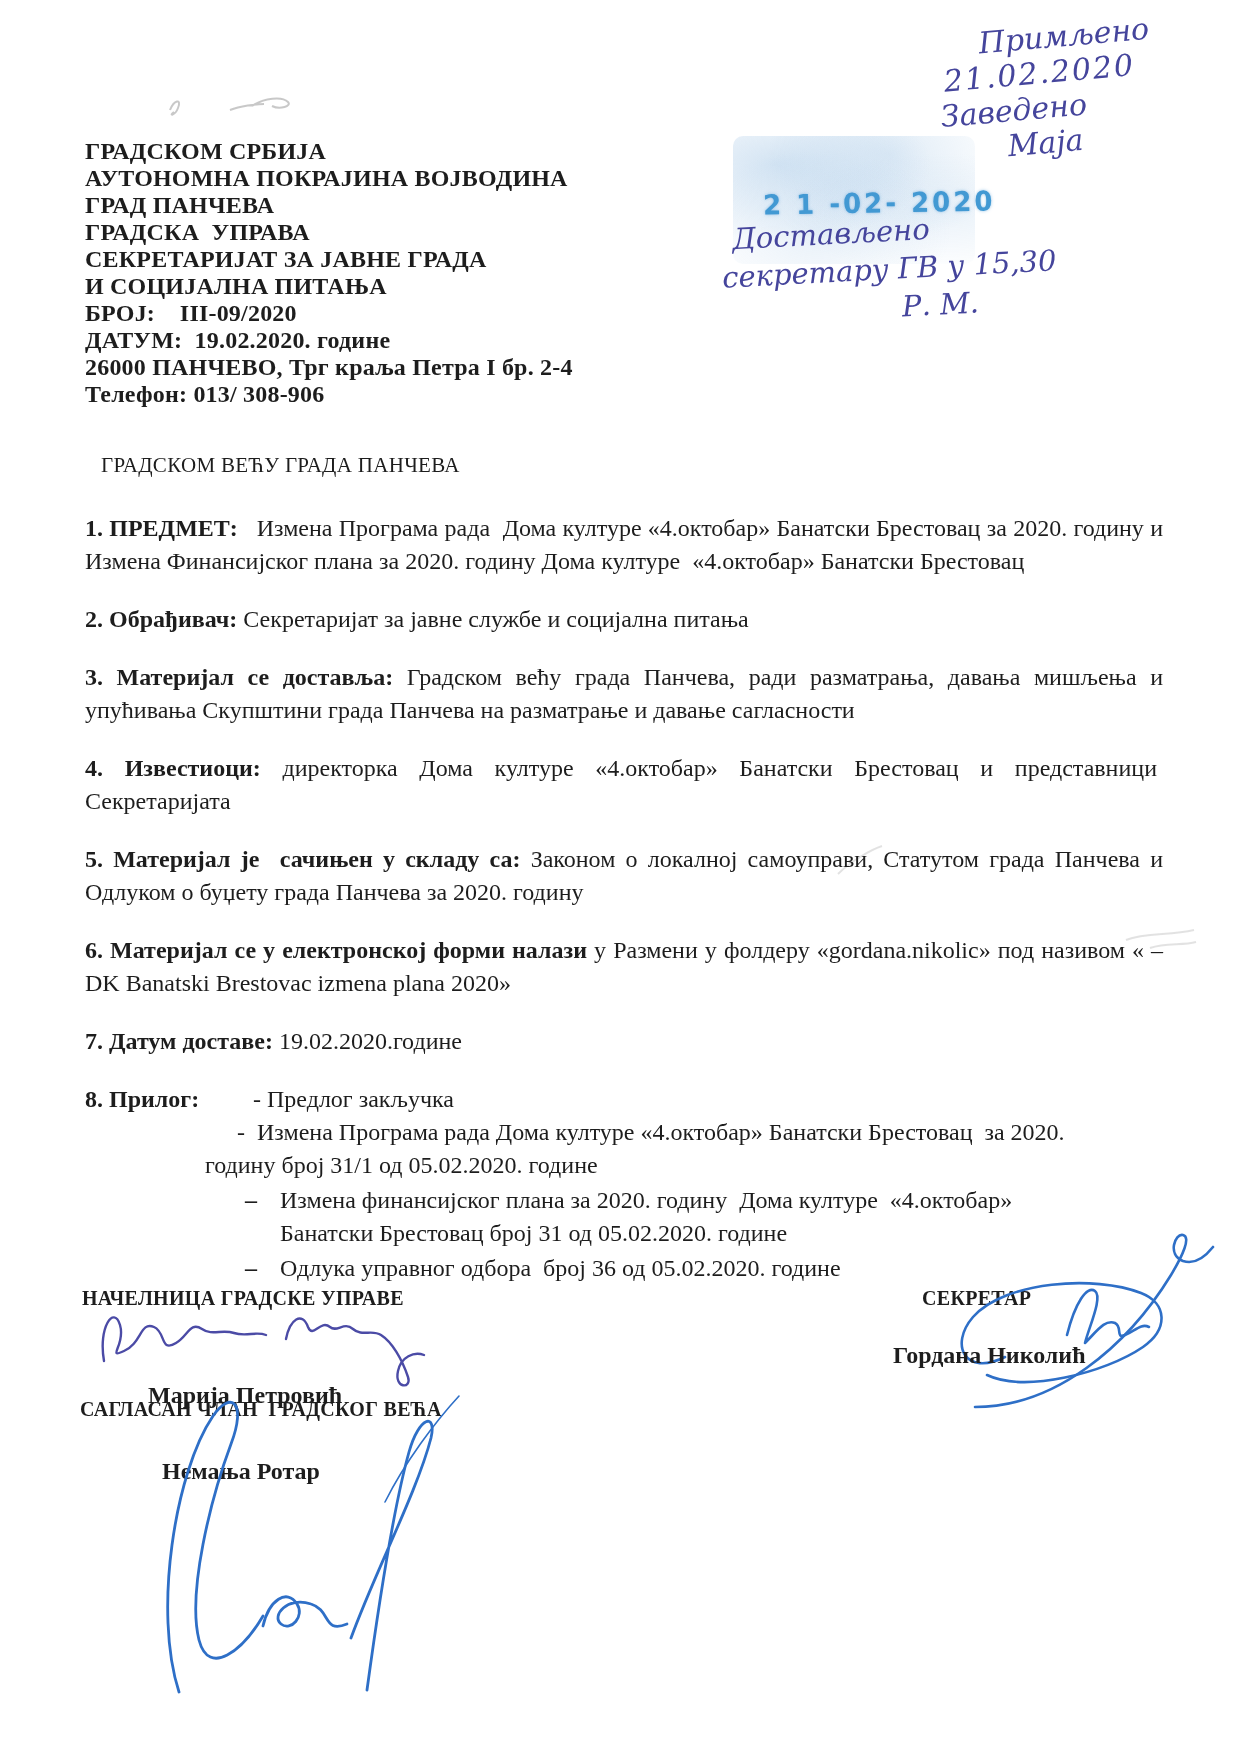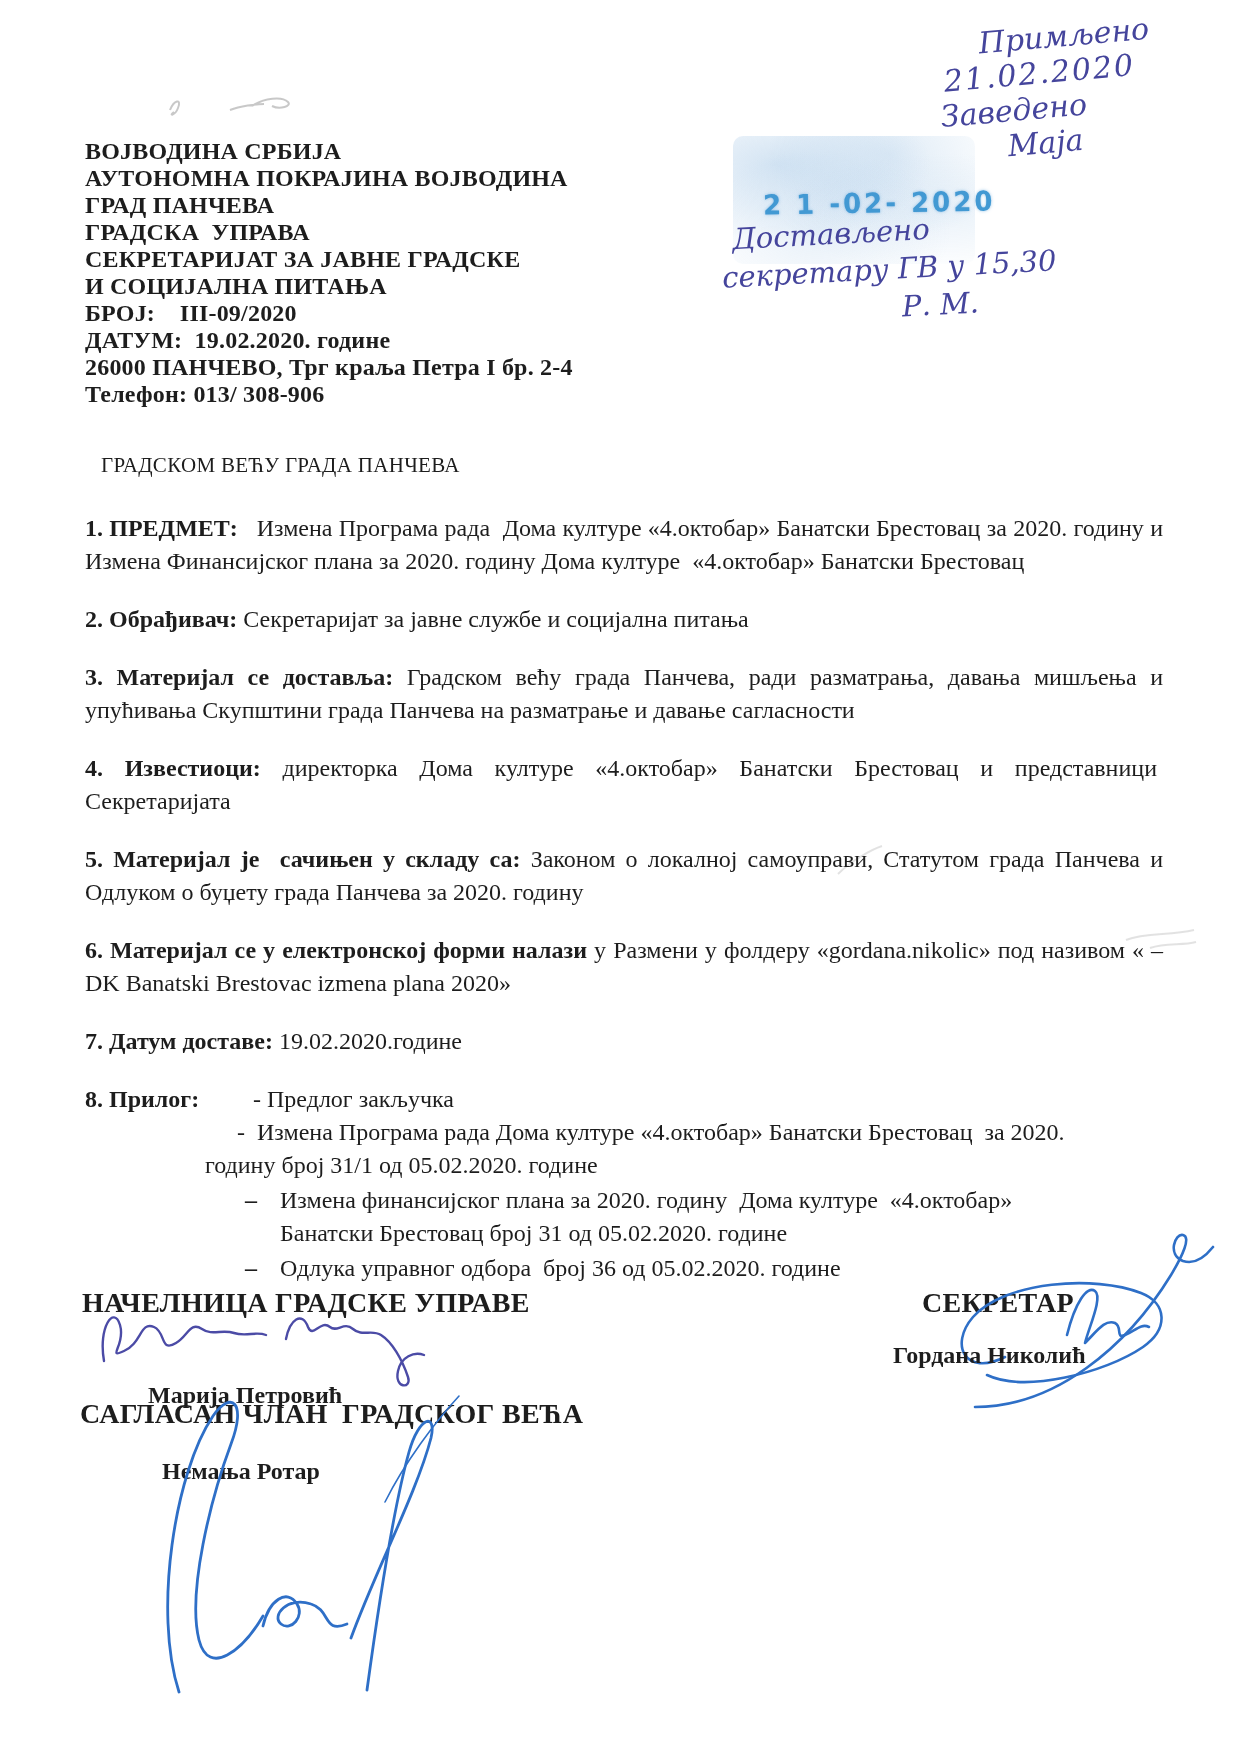--- a/index.html
+++ b/index.html
@@ -20,21 +20,21 @@
   .item { margin:4px 0 25px 0; }
   .item strong { font-weight:bold; }
   .justify { text-align:justify; }
 
   .attach-line1 .lbl { display:inline-block; width:168px; font-weight:bold; }
   .attach2 { margin-left:120px; text-indent:32px; width:920px; }
   .attach-dash { position:relative; margin-left:160px; padding-left:35px; width:790px; margin-top:2px; }
   .attach-dash .dash { position:absolute; left:0; top:0; font-weight:bold; }
 
   
-  .sig-title { position:absolute; font-weight:bold; font-size:28px; letter-spacing:.3px; }
+  .sig-title { position:absolute; font-weight:bold; font-size:20px; letter-spacing:.3px; }
   .sig-name  { position:absolute; font-weight:bold; font-size:24px; }
   .sig-svg   { position:absolute; }
   .sig-svg path { fill:none; stroke-linecap:round; stroke-linejoin:round; }
 
   
   .hand { font-family:"DejaVu Serif", serif; font-style:italic; position:absolute; }
   .received-note { left:935px; top:20px; font-size:30px; line-height:35px; transform:rotate(-5deg); }
   .rn-l0 { margin-left:48px; }
   .rn-l1 { margin-left:10px; letter-spacing:2px; }
   .rn-l2 { margin-left:4px; }
@@ -92,25 +92,25 @@
     <span class="stamp-date" style="color:#4299d3;">2 1 -02- 2020</span>
   </div>
 
   <div class="hand delivery-note" style="color:#45459c;">
     <div class="dn-l0">Достављено</div>
     <div class="dn-l1">секретару ГВ у 15,30</div>
     <div class="dn-l2">Р. М.</div>
   </div>
 
   <header class="letterhead">
-    <div>ВОЈВОДИНА СРБИЈА</div>
+    <div>ГРАДСКОМ СРБИЈА</div>
     <div>АУТОНОМНА ПОКРАЈИНА ВОЈВОДИНА</div>
     <div>ГРАД ПАНЧЕВА</div>
     <div>ГРАДСКА&nbsp; УПРАВА</div>
-    <div>СЕКРЕТАРИЈАТ ЗА ЈАВНЕ ГРАДСКЕ</div>
+    <div>СЕКРЕТАРИЈАТ ЗА ЈАВНЕ ГРАДА</div>
     <div>И СОЦИЈАЛНА ПИТАЊА</div>
     <div>БРОЈ:&nbsp;&nbsp;&nbsp; III-09/2020</div>
     <div>ДАТУМ:&nbsp; 19.02.2020. године</div>
     <div>26000 ПАНЧЕВО, Трг краља Петра I бр. 2-4</div>
     <div>Телефон: 013/ 308-906</div>
   </header>
 
   <div class="addressee">ГРАДСКОМ ВЕЋУ ГРАДА ПАНЧЕВА</div>
 
   <main class="docbody">

